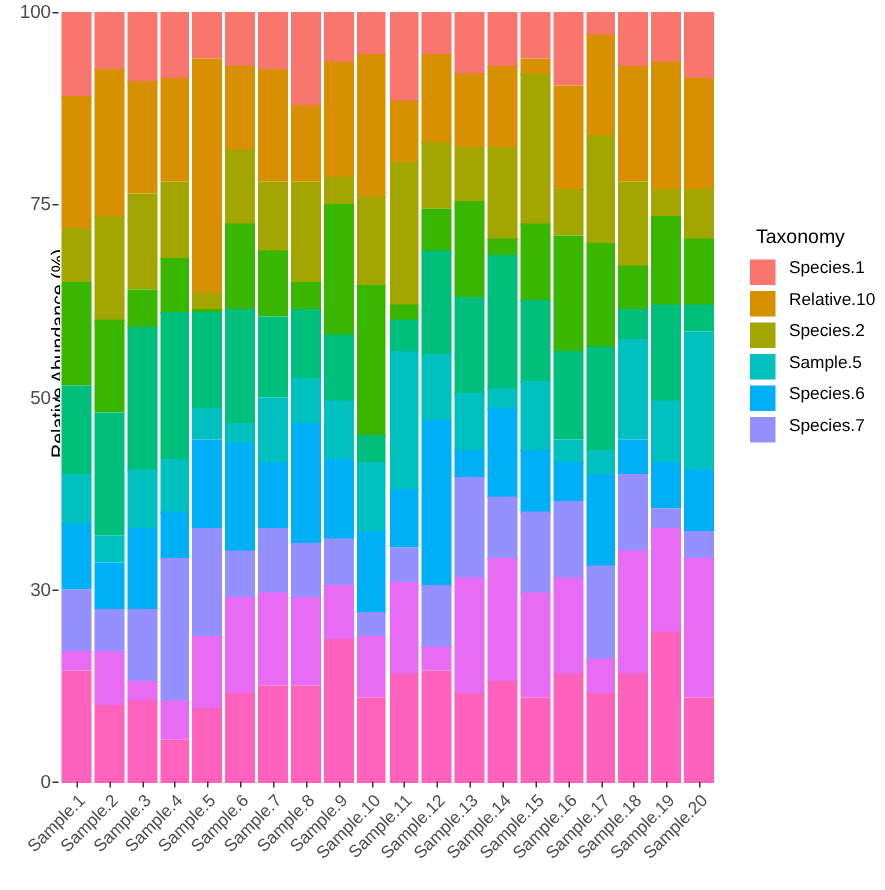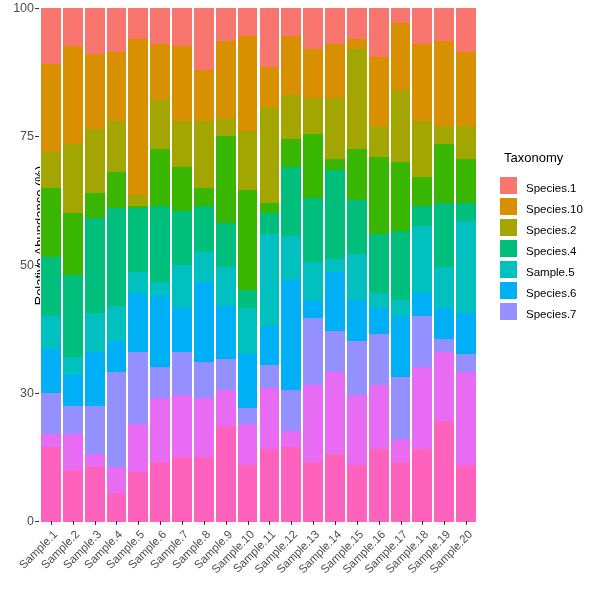--- a/index.html
+++ b/index.html
@@ -117,21 +117,21 @@
     width: 90px;
   }
   #legend-title {
     font-size: 13px;
     color: #000000;
     margin: 0 0 8px 4px;
     white-space: nowrap;
   }
   .legend-row {
     display: flex;
-    align-items: flex-end;
+    align-items: flex-start;
     height: 21px;
   }
   .legend-key {
     width: 17px;
     height: 17px;
     flex: 0 0 17px;
     margin-right: 9px;
   }
   .legend-label {
     font-size: 11.5px;
@@ -416,29 +416,25 @@
 
   <div id="legend">
     <div id="legend-title">Taxonomy</div>
     <div id="legend-items">
         <div class="legend-row">
           <span class="legend-key" style="background: rgb(248, 118, 109);"></span>
           <span class="legend-label">Species.1</span>
         </div>
         <div class="legend-row">
           <span class="legend-key" style="background: rgb(216, 144, 0);"></span>
-          <span class="legend-label">Species.10</span>
+          <span class="legend-label">Relative.10</span>
         </div>
         <div class="legend-row">
           <span class="legend-key" style="background: rgb(163, 165, 0);"></span>
           <span class="legend-label">Species.2</span>
-        </div>
-        <div class="legend-row">
-          <span class="legend-key" style="background: rgb(0, 191, 125);"></span>
-          <span class="legend-label">Species.4</span>
         </div>
         <div class="legend-row">
           <span class="legend-key" style="background: rgb(0, 192, 192);"></span>
           <span class="legend-label">Sample.5</span>
         </div>
         <div class="legend-row">
           <span class="legend-key" style="background: rgb(0, 176, 246);"></span>
           <span class="legend-label">Species.6</span>
         </div>
         <div class="legend-row">

